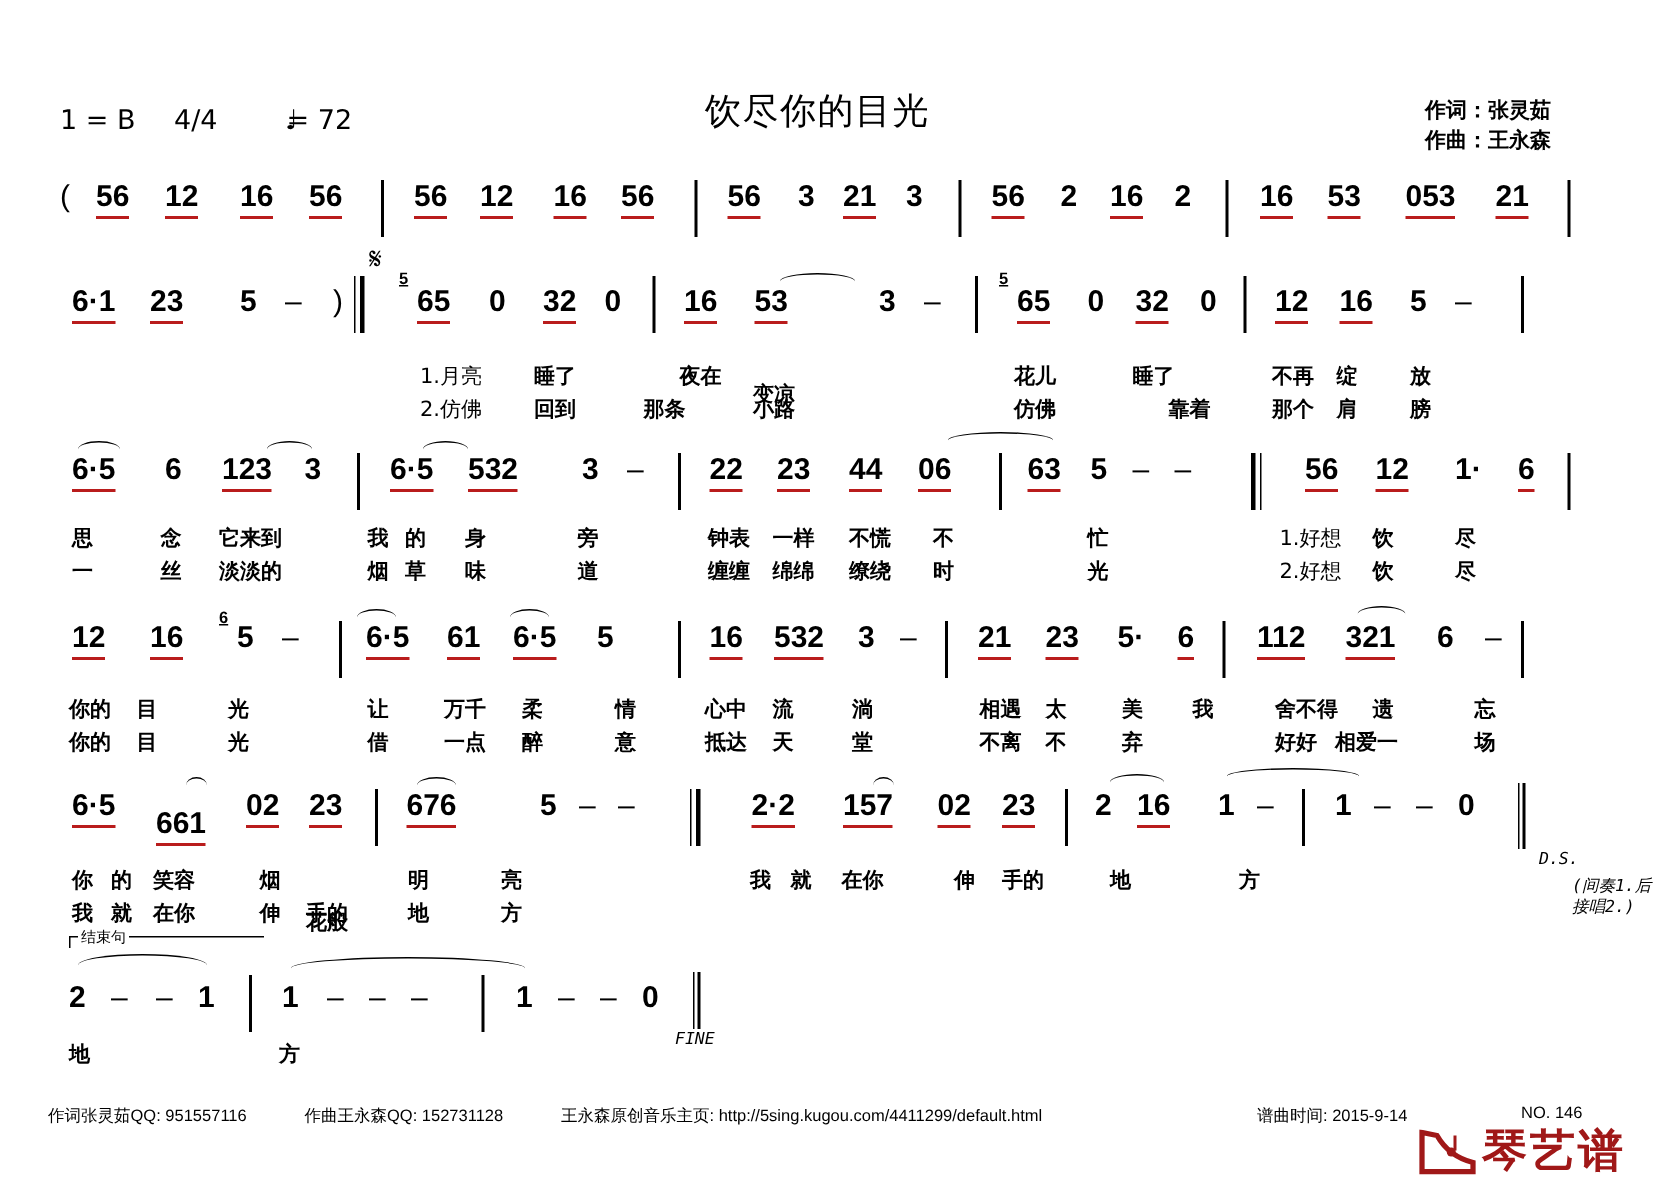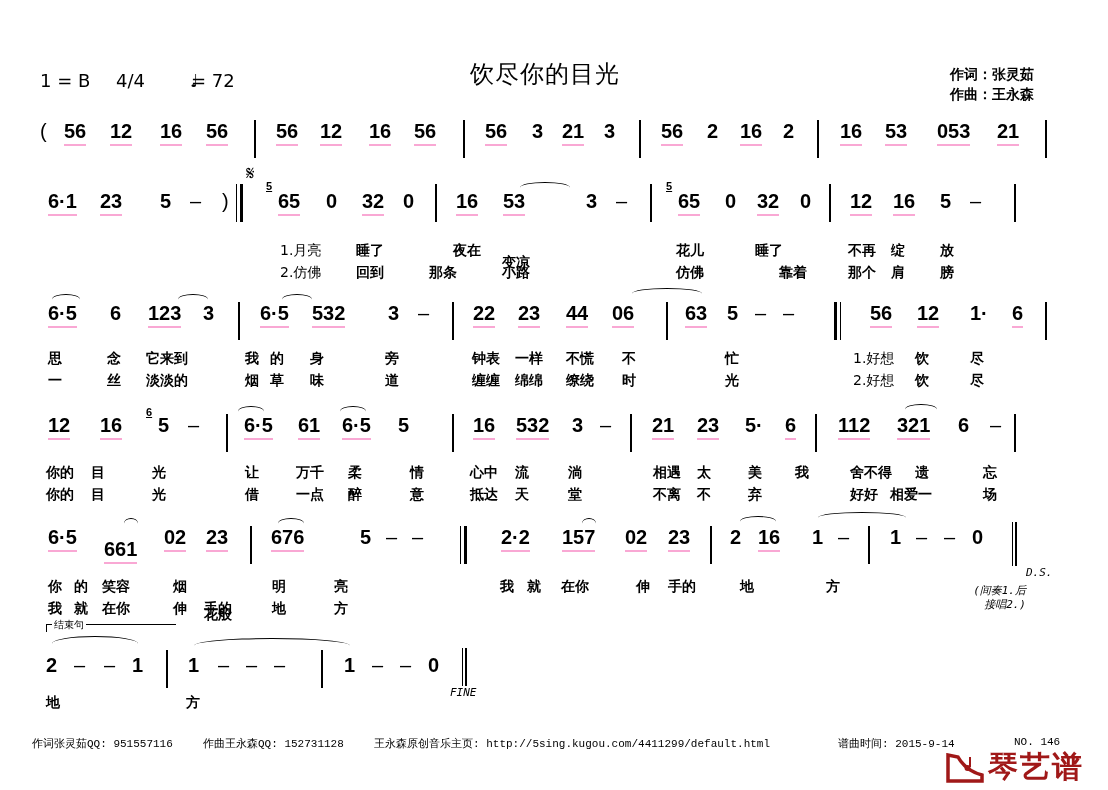--- a/index.html
+++ b/index.html
@@ -3,26 +3,26 @@
   <meta charset="utf-8">
   <style>
     html, body { margin: 0; padding: 0; background: #ffffff; }
     body { width: 1108px; height: 790px; position: relative; overflow: hidden; font-family: "Liberation Sans", "DejaVu Sans", sans-serif; color: #000; }
     .abs { position: absolute; }
     .title { left: 470px; top: 58px; font-size: 24px; letter-spacing: 1px; font-family: "DejaVu Sans", sans-serif; }
     .meta { font-size: 18px; top: 70px; font-family: "DejaVu Sans", sans-serif; }
     .credits { left: 950px; font-size: 14px; font-weight: bold; font-family: "DejaVu Sans", sans-serif; line-height: 20px; }
     .row { position: absolute; left: 0; width: 1108px; }
     .n { position: absolute; font-size: 20px; font-weight: bold; font-family: "Liberation Sans", sans-serif; white-space: pre; }
-    .u1 { border-bottom: 2px solid #f9a8d4; padding-bottom: 1px; }
+    .u1 { border-bottom: 2px solid #b91c1c; padding-bottom: 1px; }
     .bar { position: absolute; width: 1.5px; background: #000; height: 38px; }
     .dbl { position: absolute; width: 7px; height: 38px; border-left: 1.5px solid #000; border-right: 3.5px solid #000; box-sizing: border-box; }
     .lyr { position: absolute; font-size: 14px; font-weight: bold; font-family: "DejaVu Sans", sans-serif; white-space: pre; }
     .small { position: absolute; font-size: 11px; font-family: "DejaVu Sans Mono", monospace; white-space: pre; font-style: italic; }
-    .footer { position: absolute; top: 736px; font-size: 11px; font-family: Liberation Mono, monospace; white-space: pre; }
+    .footer { position: absolute; top: 736px; font-size: 11px; font-family: Liberation Sans, sans-serif; white-space: pre; }
     .logo { position: absolute; left: 944px; top: 747px; color: #a01818; font-size: 30px; font-weight: bold; font-family: "DejaVu Sans", sans-serif; letter-spacing: 2px; }
     .slur { position: absolute; border-top: 1.2px solid #000; border-radius: 50% 50% 0 0; height: 10px; }
     .grace { position: absolute; font-size: 11px; font-weight: bold; }
   </style>
 </head>
 <body>
 
 <div class="abs meta" style="left:40px;">1 = B</div>
 <div class="abs meta" style="left:116px;">4/4</div>
 <div class="abs meta" style="left:190px;">♩</div>
@@ -269,21 +269,21 @@
   <span class="n" style="left:812px;">1</span>
   <div class="slur" style="left:818px;top:-14px;width:88px;"></div>
   <span class="n" style="left:838px;font-weight:normal;">–</span>
   <div class="bar" style="left:868px;top:0;"></div>
   <span class="n" style="left:890px;">1</span>
   <span class="n" style="left:916px;font-weight:normal;">–</span>
   <span class="n" style="left:944px;font-weight:normal;">–</span>
   <span class="n" style="left:972px;">0</span>
   <div class="dbl" style="left:1012px;top:-4px;width:5px;border-left-width:1.5px;border-right-width:2px;height:44px;"></div>
   <span class="small" style="left:1026px;top:40px;">D.S.</span>
-  <span class="small" style="left:966px;top:58px;width:60px;white-space:normal;line-height:14px;text-align:right;">(间奏1.后 接唱2.)</span>
+  <span class="small" style="left:1048px;top:58px;width:60px;white-space:normal;line-height:14px;text-align:left;">(间奏1.后 接唱2.)</span>
 
   <span class="lyr" style="left:48px;top:52px;">你</span>
   <span class="lyr" style="left:74px;top:52px;">的</span>
   <span class="lyr" style="left:102px;top:52px;">笑容</span>
   <span class="lyr" style="left:173px;top:52px;">烟</span>
   <span class="lyr" style="left:204px;top:64px;margin-top:16px;">花般</span>
   <span class="lyr" style="left:272px;top:52px;">明</span>
   <span class="lyr" style="left:334px;top:52px;">亮</span>
   <span class="lyr" style="left:500px;top:52px;">我</span>
   <span class="lyr" style="left:527px;top:52px;">就</span>

